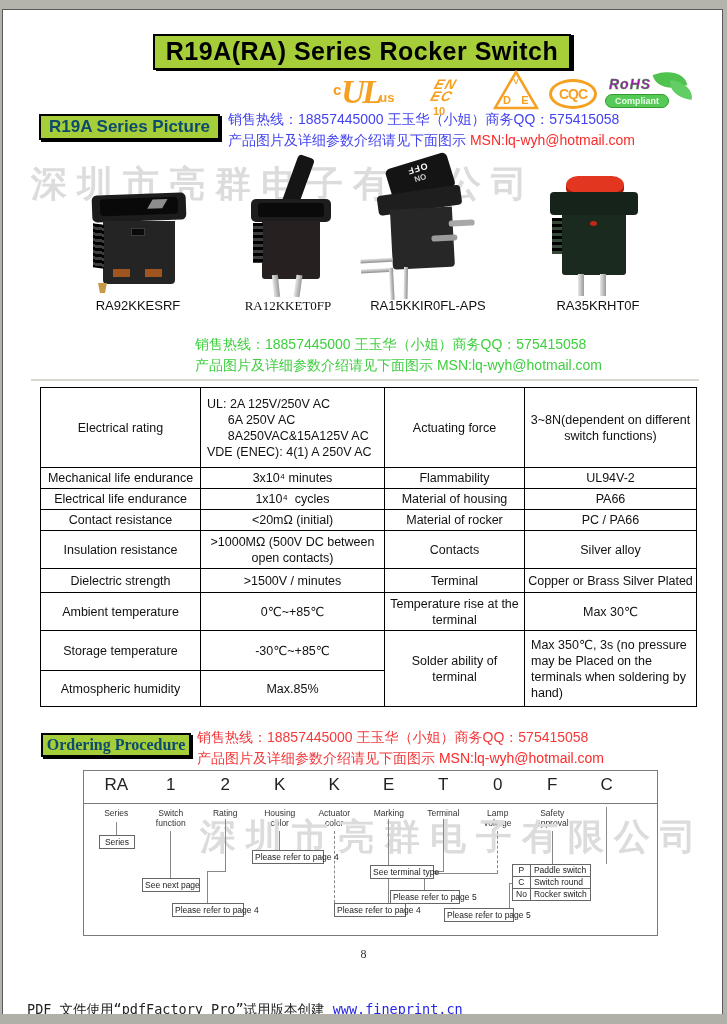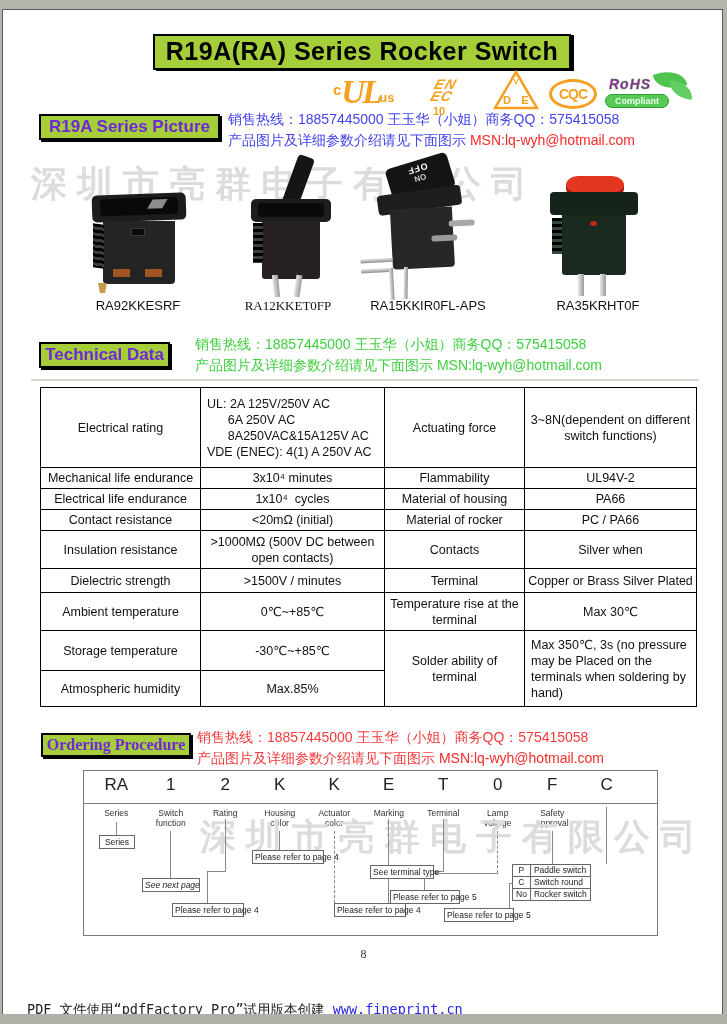--- a/index.html
+++ b/index.html
@@ -22,21 +22,21 @@
   .vde { position:absolute; left:160px; top:2px; }
   .cqc { position:absolute; left:216px; top:11px; width:48px; height:30px; border:3px solid #f5a021; border-radius:50%; color:#f5a021; font-weight:bold; font-size:14px; text-align:center; line-height:24px; letter-spacing:-1px; }
   .rohs { position:absolute; left:272px; top:2px; width:90px; height:44px; }
   .leaf { position:absolute; width:30px; height:20px; background:#4fc24f; border-radius:0 90% 0 90%; }
   .leaf.l1 { right:10px; top:0; transform:rotate(-18deg); }
   .leaf.l2 { right:2px; top:12px; width:24px; height:16px; transform:rotate(10deg); background:#62cd62; }
   .rohs-txt { position:absolute; left:4px; top:6px; font-size:14px; font-weight:bold; font-style:italic; color:#a21caf; letter-spacing:1px; -webkit-text-stroke:0.4px #2f9e2f; }
   .rohs-pill { position:absolute; left:0px; top:24px; width:64px; height:14px; background:#57c957; border:1px solid #2f9e2f; border-radius:7px; color:#eaffea; font-size:9px; font-weight:bold; text-align:center; line-height:12px; }
 
   
-  .sec-head { position:absolute; background:#a6ce39; border:2px solid #000; box-shadow:2px 2px 0 #000; font-weight:bold; color:#6d28d9; text-align:center; }
+  .sec-head { position:absolute; background:#a6ce39; border:2px solid #000; box-shadow:2px 2px 0 #000; font-weight:bold; color:#0c4a6e; text-align:center; }
   .sec-head.h1 { left:36px; top:104px; width:181px; height:26px; font-size:17px; line-height:22px; }
   .sec-head.h2 { left:36px; top:332px; width:131px; height:26px; font-size:17px; line-height:22px; }
   .sec-head.h3 { left:38px; top:723px; width:150px; height:24px; font-size:16px; line-height:20px; font-family:"Liberation Serif","DejaVu Serif",serif; font-weight:bold; }
   .contact { position:absolute; font-size:14px; line-height:21px; white-space:nowrap; }
   .contact.s1 { left:225px; top:99px; color:#4343f0; }
   .contact.s2 { left:192px; top:324px; color:#3fcf3f; }
   .contact.s3 { left:194px; top:717px; color:#f4393b; }
   .msn-red { color:#fa2a2a; }
   .faint-rule { position:absolute; left:28px; top:369px; width:668px; height:2px; background:#d9d9d3; }
 
@@ -206,21 +206,20 @@
     <div class="s4-ridge"></div>
     <div class="s4-pin a"></div>
     <div class="s4-pin b"></div>
   </div>
 
   <div class="caption cap1">RA92KKESRF</div>
   <div class="caption cap2">RA12KKET0FP</div>
   <div class="caption cap3">RA15KKIR0FL-APS</div>
   <div class="caption cap4">RA35KRHT0F</div>
 
-  <div class="sec-head h2">Technical Data</div>
   <div class="contact s2">
     <div>销售热线：18857445000 王玉华（小姐）商务QQ：575415058</div>
     <div><span>产品图片及详细参数介绍请见下面图示 </span><span>MSN:lq-wyh@hotmail.com</span></div>
   </div>
   <div class="faint-rule"></div>
 
   <table class="tech-table">
     <tbody>
           <tr>
       <td class="c1" style="height:80px">Electrical rating</td>
@@ -248,21 +247,21 @@
       <td style="height:21px">Contact resistance</td>
       <td>&lt;20mΩ (initial)</td>
       <td>Material of rocker</td>
       <td>PC / PA66</td>
     </tr>
     <tr>
       <td style="height:38px">Insulation resistance</td>
       <td>&gt;1000MΩ (500V DC between
 open contacts)</td>
       <td>Contacts</td>
-      <td>Silver when</td>
+      <td>Silver alloy</td>
     </tr>
     <tr>
       <td style="height:24px">Dielectric strength</td>
       <td>&gt;1500V / minutes</td>
       <td>Terminal</td>
       <td>Copper or Brass Silver Plated</td>
     </tr>
     <tr>
       <td style="height:38px">Ambient temperature</td>
       <td>0℃~+85℃</td>
@@ -338,21 +337,21 @@
     <div class="cl" style="left:350px;top:100px;width:10px;height:1px;"></div>
     <div class="cl d" style="left:413px;top:60px;width:1px;height:42px;"></div>
     <div class="cl" style="left:340px;top:102px;width:74px;height:1px;"></div>
     <div class="cl" style="left:340px;top:102px;width:1px;height:17px;"></div>
     <div class="cl" style="left:468px;top:60px;width:1px;height:52px;"></div>
     <div class="cl" style="left:425px;top:112px;width:44px;height:1px;"></div>
     <div class="cl" style="left:425px;top:112px;width:1px;height:25px;"></div>
     <div class="cl" style="left:522px;top:36px;width:1px;height:57px;"></div>
 
     <div class="callout" style="left:15px;top:64px;width:36px;">Series</div>
-    <div class="callout" style="left:58px;top:107px;width:58px;font-style:italic;">See next page</div>
+    <div class="callout" style="left:58px;top:107px;width:58px;">See next page</div>
     <div class="callout" style="left:88px;top:132px;width:72px;">Please refer to page 4</div>
     <div class="callout" style="left:168px;top:79px;width:72px;">Please refer to page 4</div>
     <div class="callout" style="left:250px;top:132px;width:72px;">Please refer to page 4</div>
     <div class="callout" style="left:286px;top:94px;width:64px;">See terminal type</div>
     <div class="callout" style="left:306px;top:119px;width:70px;">Please refer to page 5</div>
     <div class="callout" style="left:360px;top:137px;width:70px;">Please refer to page 5</div>
 
     <table class="appr">
       <tbody>
             <tr>

